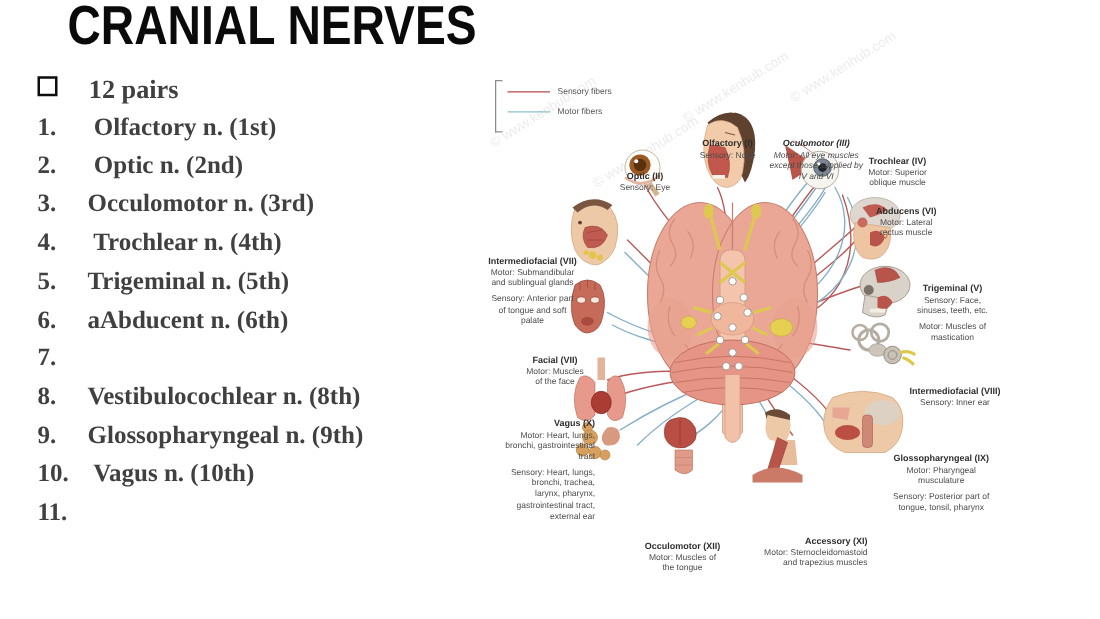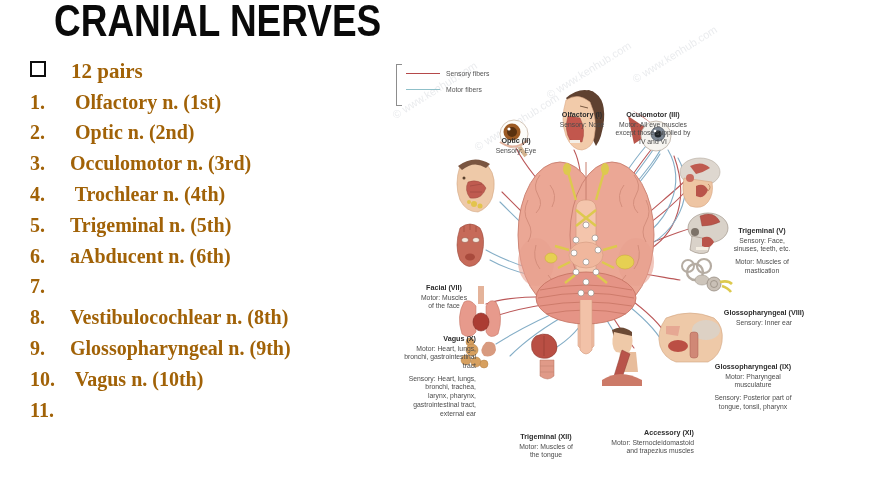--- a/index.html
+++ b/index.html
@@ -12,21 +12,21 @@
     position:absolute;left:54px;top:-4px;
     font-family:"Liberation Sans",sans-serif;
     font-weight:900;font-size:44px;color:#0a0a0a;
     transform:scaleX(.84);transform-origin:left top;
     white-space:nowrap;letter-spacing:0;
   }
   
   .cn-list{position:absolute;left:30px;top:56px;width:360px;}
   .li-row{display:flex;align-items:center;height:30.8px;
     font-family:"Liberation Serif",serif;font-weight:bold;
-    font-size:20px;color:#a16207;}
+    font-size:20px;color:#404040;}
   .li-num{width:40px;flex:0 0 40px;}
   .li-label{white-space:pre;}
   .bullet-square{width:12px;height:12px;border:2.5px solid #0d0d0d;
     flex:0 0 12px;margin-top:-4px;background:#fff;}
   .pairs-label{margin-left:25px;font-size:21px;white-space:pre;}
   
   .diagram{position:absolute;left:390px;top:50px;width:490px;height:430px;}
   .diagram svg{position:absolute;left:0;top:0;}
   .wm{position:absolute;color:#b9bec6;opacity:.30;font-size:11px;
     transform:rotate(-32deg);white-space:nowrap;pointer-events:none;}
@@ -332,35 +332,45 @@
   </div>
 
   <div class="dlabel" style="left:152px;top:12px;width:80px;">
     <div class="dl-title">Olfactory (I)</div>
     <div>Sensory: Nose</div>
   </div>
   <div class="dlabel" style="left:92px;top:38px;width:68px;">
     <div class="dl-title">Optic (II)</div>
     <div>Sensory: Eye</div>
   </div>
-  <div class="dlabel" style="left:220px;top:12px;width:86px;">
+  <div class="dlabel" style="left:220px;top:12px;width:86px;font-style:italic;">
     <div class="dl-title">Oculomotor (III)</div>
     <div>Motor: All eye muscles</div>
     <div>except those supplied by</div>
     <div>IV and VI</div>
+  </div>
+  <div class="dlabel" style="left:290px;top:26px;width:76px;">
+    <div class="dl-title">Trochlear (IV)</div>
+    <div>Motor: Superior</div>
+    <div>oblique muscle</div>
+  </div>
+  <div class="dlabel" style="left:298px;top:66px;width:74px;">
+    <div class="dl-title">Abducens (VI)</div>
+    <div>Motor: Lateral</div>
+    <div>rectus muscle</div>
   </div>
   <div class="dlabel" style="left:330px;top:128px;width:84px;">
     <div class="dl-title">Trigeminal (V)</div>
     <div>Sensory: Face,</div>
     <div>sinuses, teeth, etc.</div>
     <div class="gap">Motor: Muscles of</div>
     <div>mastication</div>
   </div>
   <div class="dlabel" style="left:318px;top:210px;width:112px;">
-    <div class="dl-title">Glossopharyngeal (VIII)</div>
+    <div class="dl-title">Intermediofacial (VIII)</div>
     <div>Sensory: Inner ear</div>
   </div>
   <div class="dlabel" style="left:308px;top:264px;width:110px;">
     <div class="dl-title">Glossopharyngeal (IX)</div>
     <div>Motor: Pharyngeal</div>
     <div>musculature</div>
     <div class="gap">Sensory: Posterior part of</div>
     <div>tongue, tonsil, pharynx</div>
   </div>
   <div class="dlabel" style="left:0px;top:236px;width:86px;text-align:right;">
@@ -373,22 +383,30 @@
     <div>larynx, pharynx,</div>
     <div>gastrointestinal tract,</div>
     <div>external ear</div>
   </div>
   <div class="dlabel" style="left:200px;top:330px;width:104px;text-align:right;">
     <div class="dl-title">Accessory (XI)</div>
     <div>Motor: Sternocleidomastoid</div>
     <div>and trapezius muscles</div>
   </div>
   <div class="dlabel" style="left:118px;top:334px;width:76px;">
-    <div class="dl-title">Trigeminal (XII)</div>
+    <div class="dl-title">Occulomotor (XII)</div>
     <div>Motor: Muscles of</div>
     <div>the tongue</div>
   </div>
   <div class="dlabel" style="left:24px;top:185px;width:60px;">
     <div class="dl-title">Facial (VII)</div>
     <div>Motor: Muscles</div>
     <div>of the face</div>
   </div>
+  <div class="dlabel" style="left:0px;top:106px;width:72px;">
+    <div class="dl-title">Intermediofacial (VII)</div>
+    <div>Motor: Submandibular</div>
+    <div>and sublingual glands</div>
+    <div class="gap">Sensory: Anterior part</div>
+    <div>of tongue and soft</div>
+    <div>palate</div>
+  </div>
 </div>
 
 </body></html>

